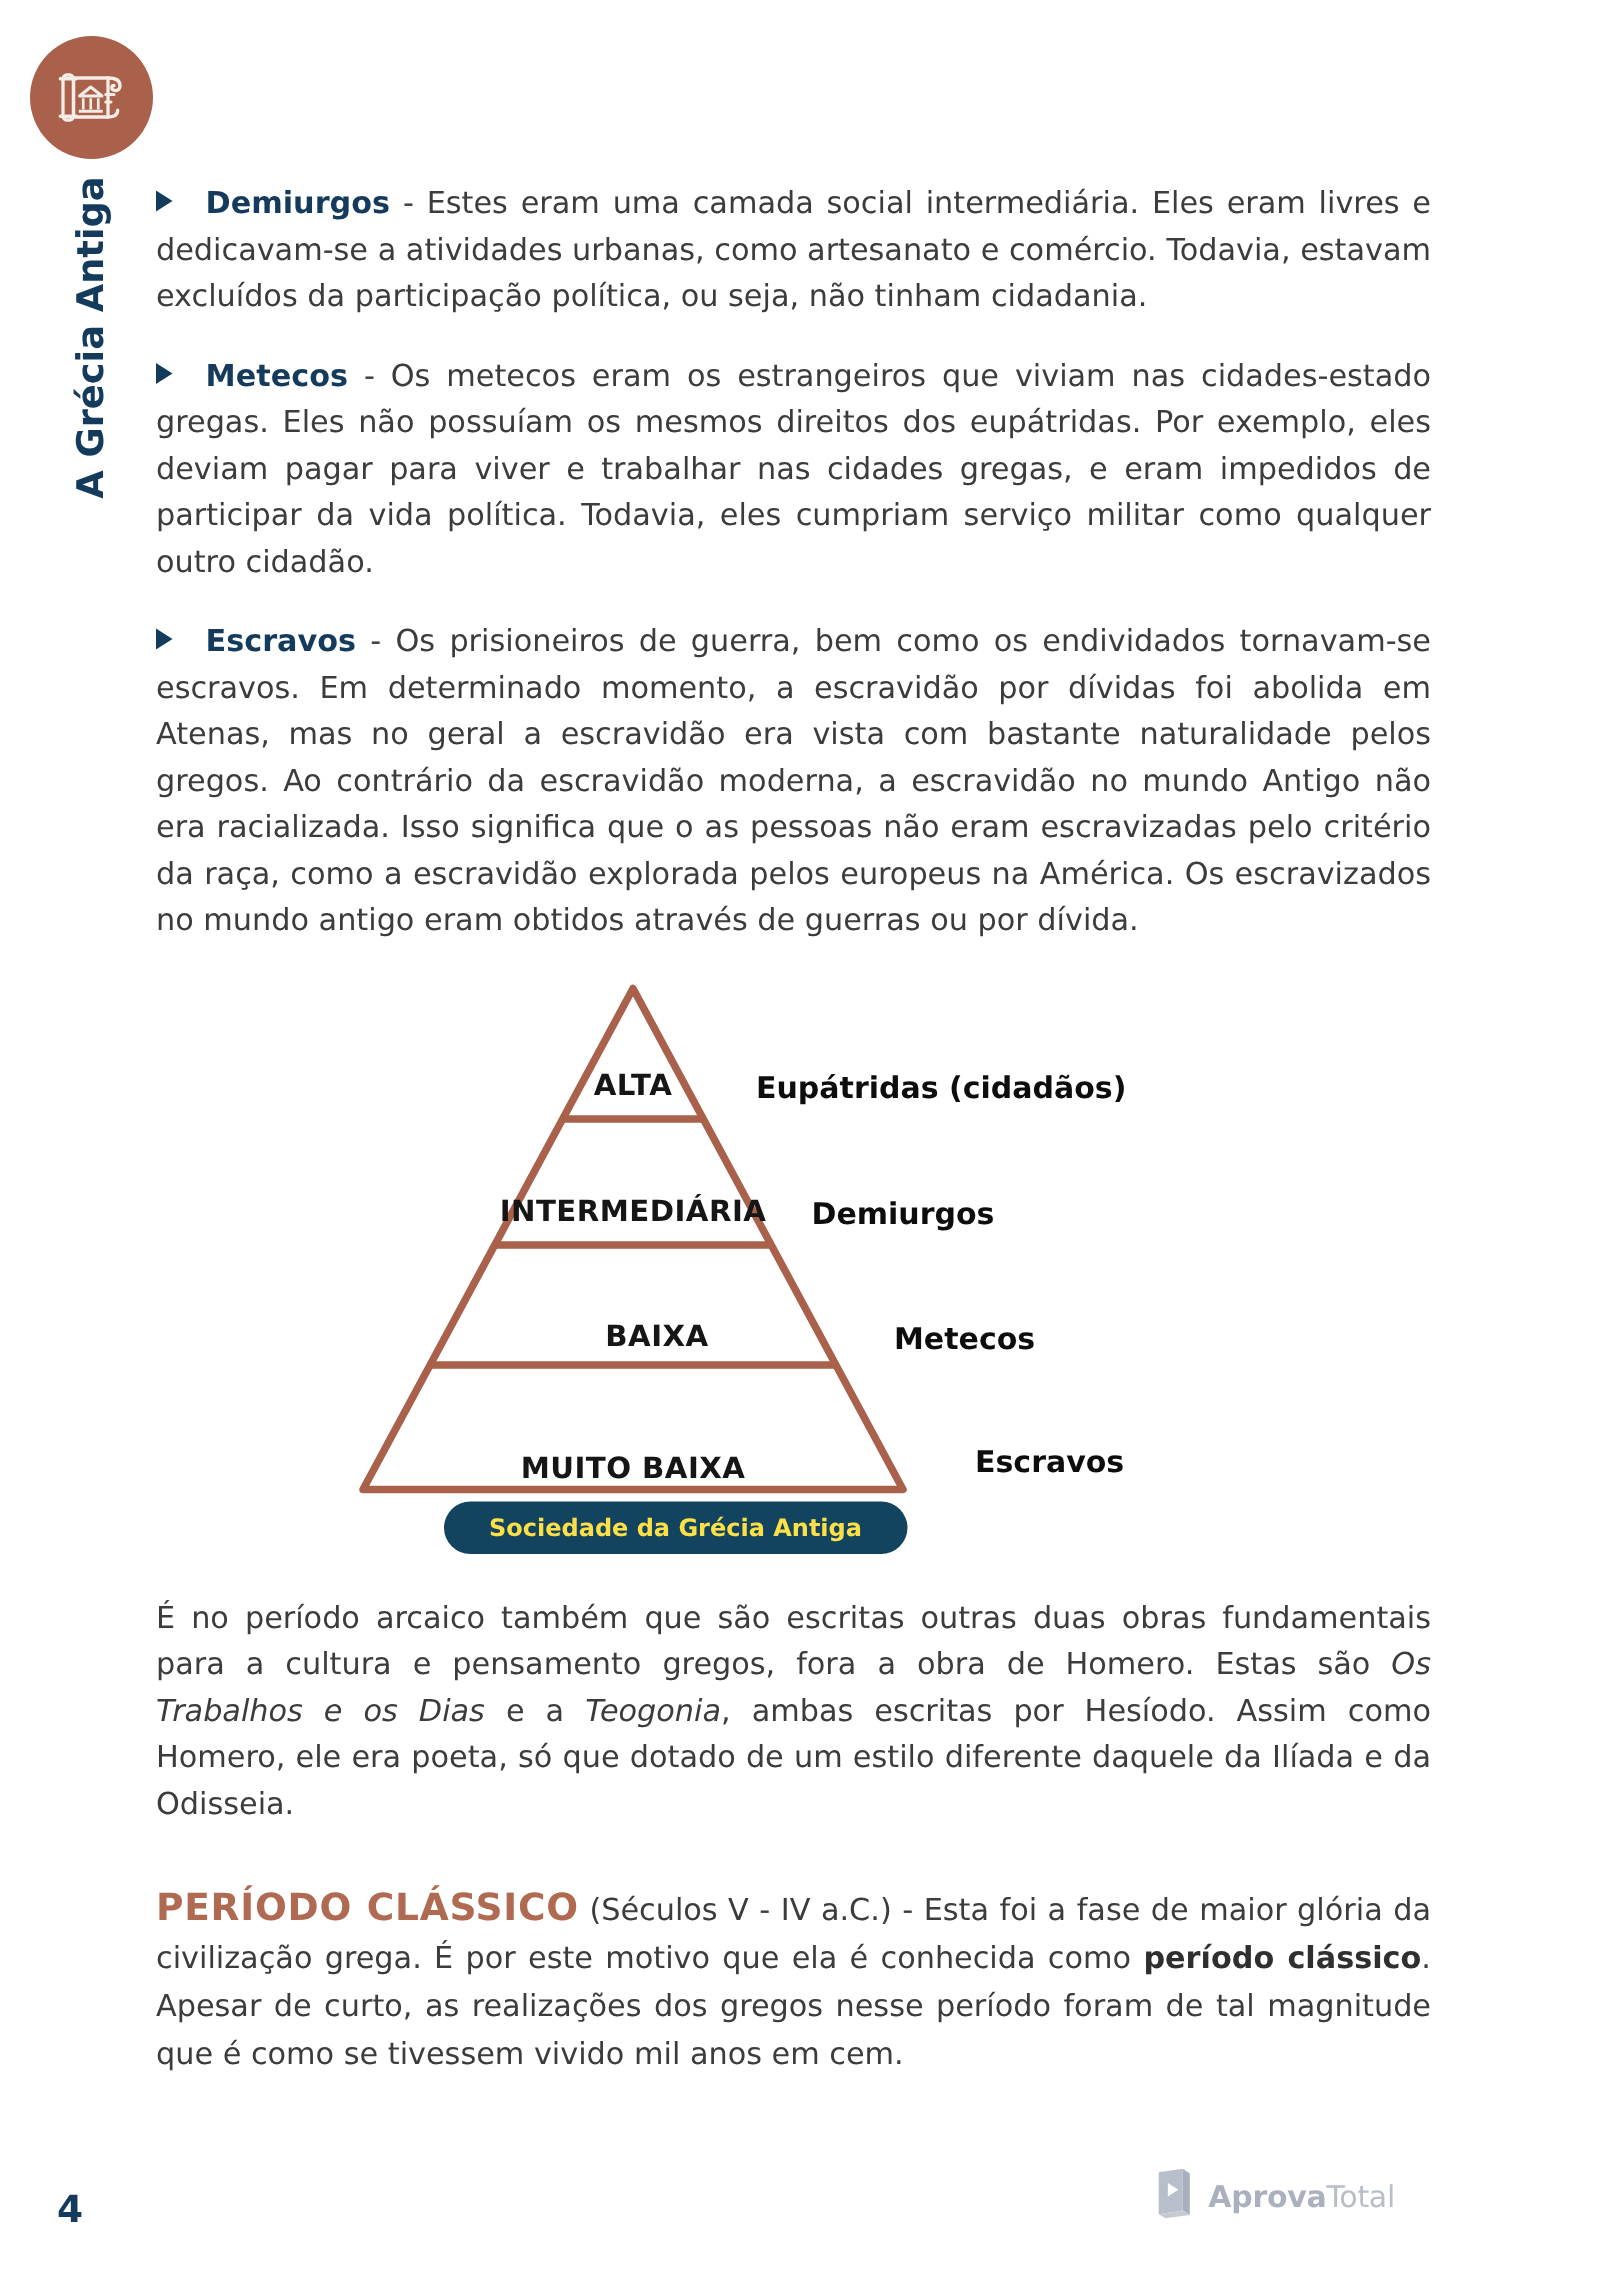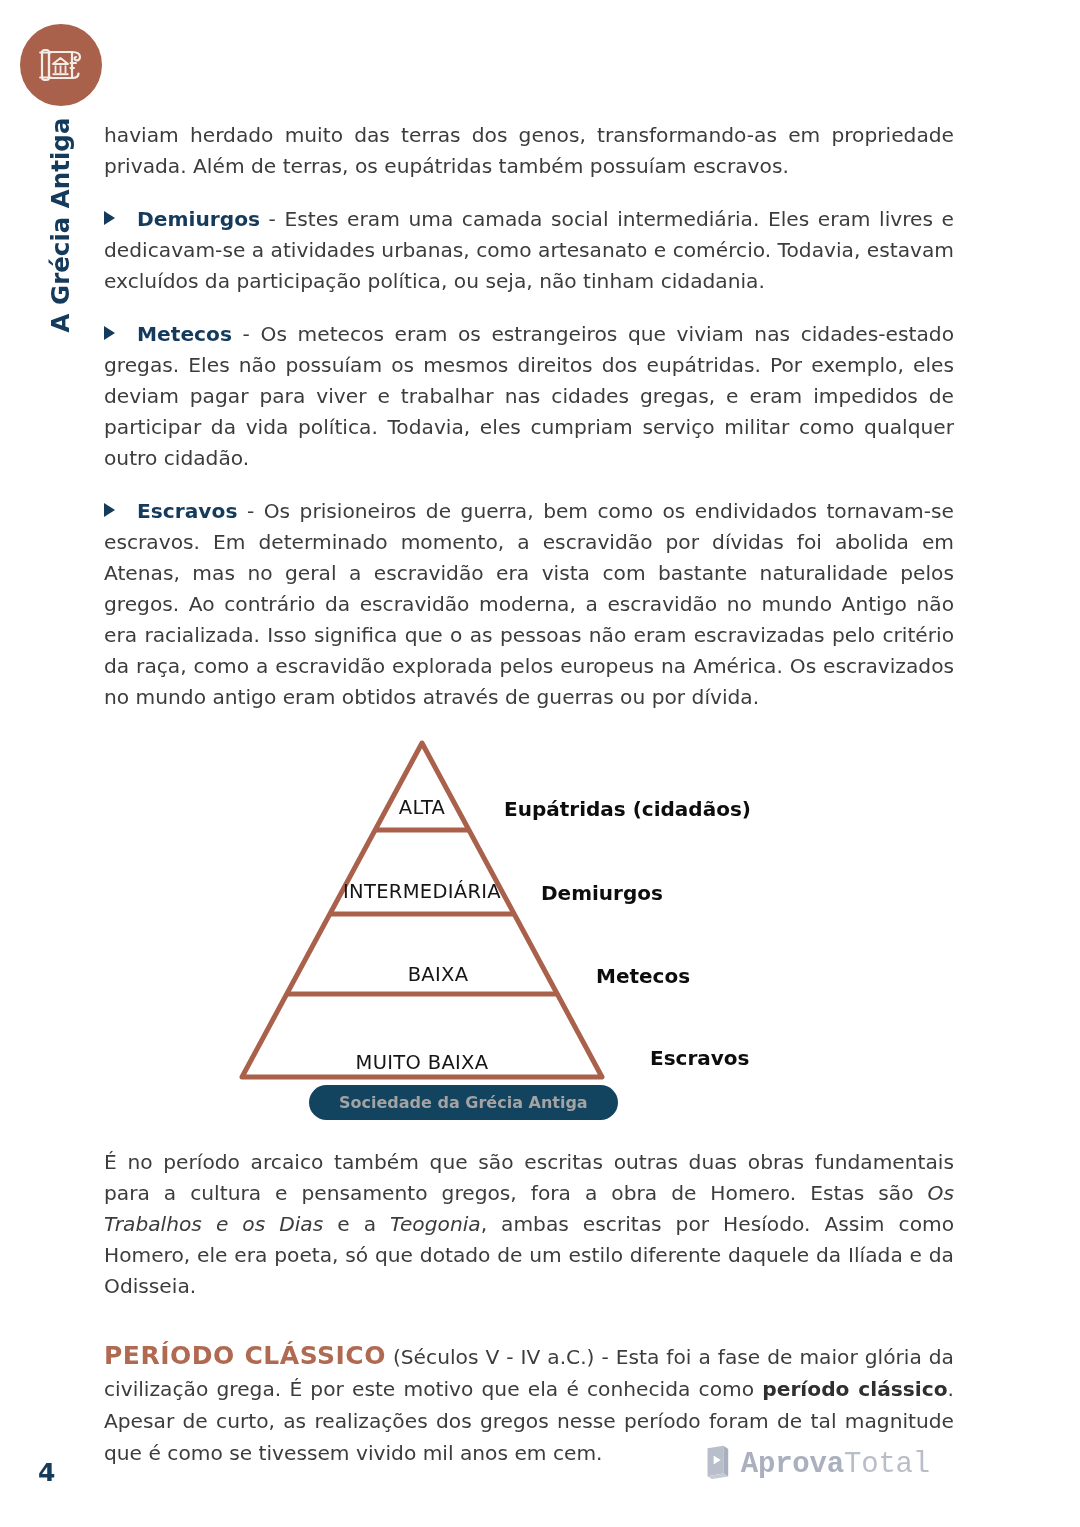--- a/index.html
+++ b/index.html
@@ -99,35 +99,35 @@
     left: 130px;
     top: 0;
   }
   .tier-label {
     position: absolute;
     font-size: 19.5px;
     color: #161616;
     letter-spacing: 0.3px;
     white-space: nowrap;
     transform: translateX(-50%);
-    font-weight: 400;
+    font-weight: 700;
   }
   .side-label {
     position: absolute;
     font-size: 20px;
     font-weight: bold;
     color: #0d0d0d;
     white-space: nowrap;
   }
   #figure-caption {
     position: absolute;
-    left: 205px;
+    left: 192px;
     top: 350px;
     background: #12435f;
-    color: #a3a3a3;
+    color: #fde047;
     font-size: 16px;
     font-weight: bold;
     padding: 8px 30px;
     border-radius: 20px;
     white-space: nowrap;
   }
 
   
   .section-head {
     color: #b06a52;
@@ -154,24 +154,23 @@
   }
   #brand {
     position: absolute;
     right: 150px;
     bottom: 44px;
     display: flex;
     align-items: center;
     gap: 10px;
   }
   #brand .brandtext {
-    font-size: 29px;
+    font-size: 20px;
     color: #aab0bd;
     letter-spacing: -0.2px;
-    font-family: Liberation Mono, monospace;
   }
   #brand .brandtext b { font-weight: bold; color: #aab0bd; }
   #brand .brandtext span { font-weight: normal; color: #b8bdc8; }
 </style>
 </head>
 <body>
 
 <div id="left-rail">
   <div id="chapter-badge">
     <span>
@@ -199,21 +198,20 @@
     </span>
   </div>
 
   <div id="chapter-title-wrap">
     <span class="vtxt">A Grécia Antiga</span>
   </div>
 </div>
 
 <div id="content">
 
-  <p class="body">haviam herdado muito das terras dos genos, transformando-as em propriedade privada. Além de terras, os eupátridas também possuíam escravos.</p>
 
   <p class="body bullet-para"><span class="tri"></span><span class="kw">Demiurgos</span><span> - </span><span>Estes eram uma camada social intermediária. Eles eram livres e dedicavam-se a atividades urbanas, como artesanato e comércio. Todavia, estavam excluídos da participação política, ou seja, não tinham cidadania.</span></p>
 
   <p class="body bullet-para"><span class="tri"></span><span class="kw">Metecos</span><span> - </span><span>Os metecos eram os estrangeiros que viviam nas cidades-estado gregas. Eles não possuíam os mesmos direitos dos eupátridas. Por exemplo, eles deviam pagar para viver e trabalhar nas cidades gregas, e eram impedidos de participar da vida política. Todavia, eles cumpriam serviço militar como qualquer outro cidadão.</span></p>
 
   <p class="body bullet-para"><span class="tri"></span><span class="kw">Escravos</span><span> - </span><span>Os prisioneiros de guerra, bem como os endividados tornavam-se escravos. Em determinado momento, a escravidão por dívidas foi abolida em Atenas, mas no geral a escravidão era vista com bastante naturalidade pelos gregos. Ao contrário da escravidão moderna, a escravidão no mundo Antigo não era racializada. Isso significa que o as pessoas não eram escravizadas pelo critério da raça, como a escravidão explorada pelos europeus na América. Os escravizados no mundo antigo eram obtidos através de guerras ou por dívida.</span></p>
 
   <div id="figure">
 
     <svg id="pyramid-svg" width="390" height="350" viewBox="0 0 390 350">

